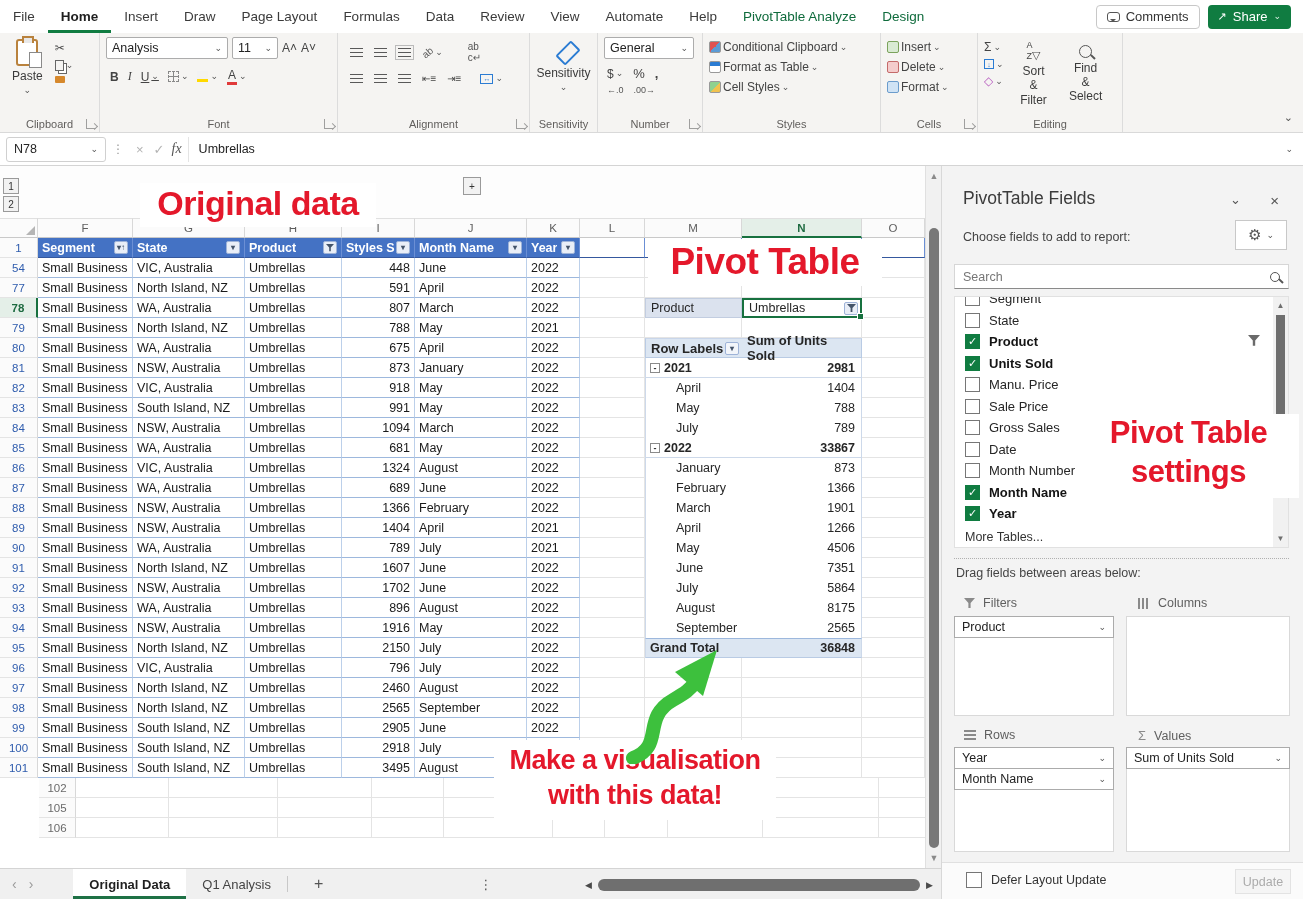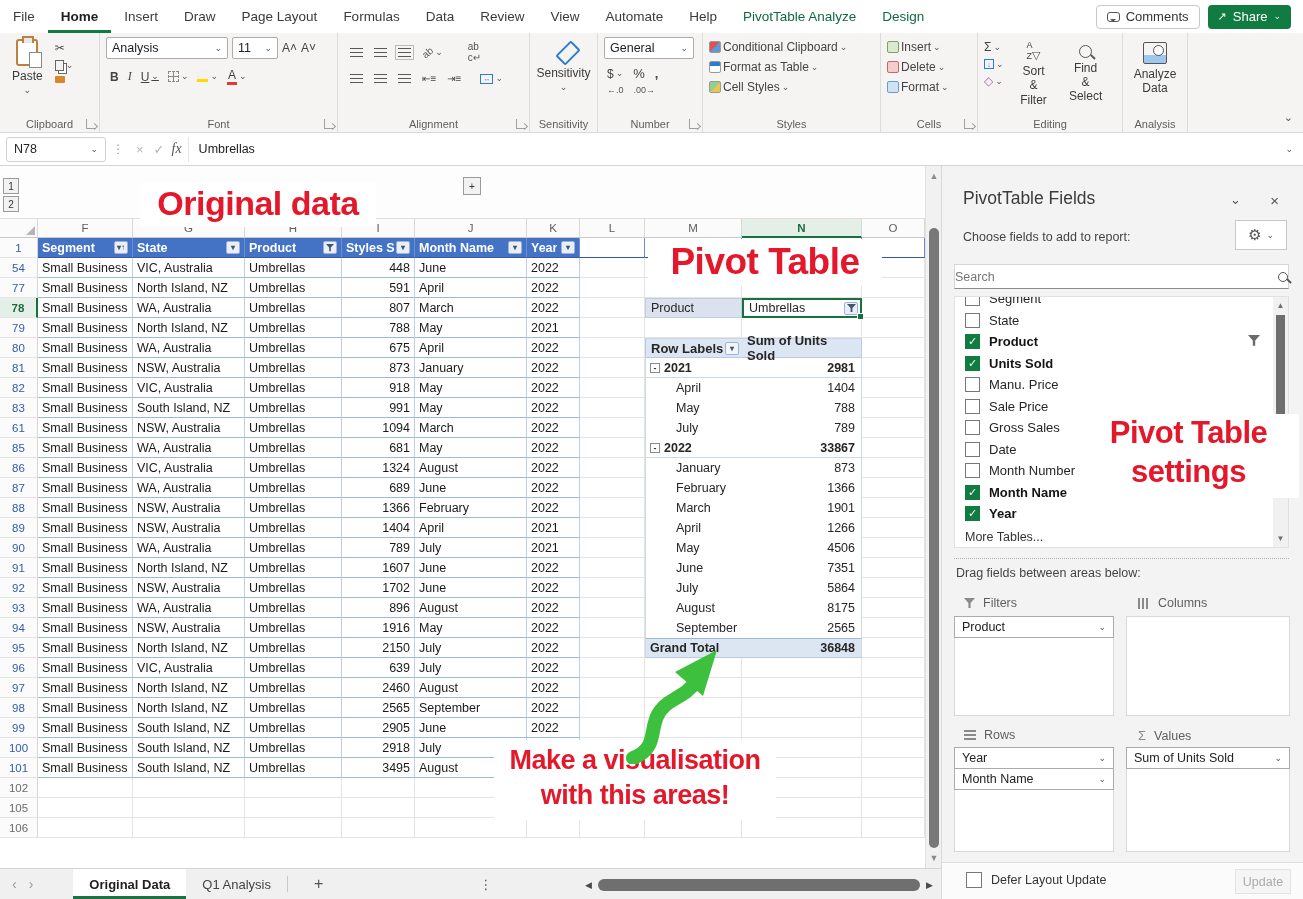--- a/index.html
+++ b/index.html
@@ -53,21 +53,21 @@
   .outline-band{position:absolute;left:0;top:0;width:941px;height:52px;background:#fdfdfd;}
   .obtn{position:absolute;width:16px;height:16px;border:1px solid #9a9a9a;background:#f2f2f2;font-size:10px;color:#333;display:flex;align-items:center;justify-content:center;}
   .colhdr{position:absolute;left:0;top:52px;height:20px;display:flex;}
   .ch-cell{height:20px;background:#fbfbfb;border-right:1px solid #d8d8d8;border-bottom:1px solid #c9c9c9;border-top:1px solid #e0e0e0;color:#5e5e5e;font-size:11.5px;display:flex;align-items:center;justify-content:center;}
   .ch-cell.sel{background:#e4efe8;color:#1e6b41;border-bottom:2px solid #17713f;font-weight:700;}
   .corner{position:relative;}
   .corner::after{content:"";position:absolute;right:2px;bottom:2px;border-left:9px solid transparent;border-bottom:9px solid #b5b5b5;}
   .rows{position:absolute;left:0;top:72px;width:941px;}
   .s-row{display:flex;height:20px;}
   .gut{width:38px;background:#fbfbfb;border-right:1px solid #d8d8d8;border-bottom:1px solid #e4e4e4;display:flex;align-items:center;justify-content:center;font-size:11.5px;color:#2f5cad;}
-  .gut.gray{color:#6a6a6a;}
+  .gut.gray{color:#6a6a6a;margin-left:39px;}
   .gut.sel{background:#e4efe8;border-right:2px solid #17713f;color:#1e6b41;font-weight:700;}
   .cell{height:20px;display:flex;align-items:center;padding:0 4px;font-size:12.5px;color:#1a1a1a;white-space:nowrap;overflow:hidden;}
   .tcell{border-right:1px solid #bcd0ea;border-bottom:1px solid #9db8dd;}
   .ecell{border-right:1px solid #e4e4e4;border-bottom:1px solid #e4e4e4;}
   .num{justify-content:flex-end;}
   .hrow .cell{background:#4472C4;color:#fff;font-weight:700;border-right:1px solid #6b8fd4;border-bottom:1px solid #35589e;position:relative;}
   .fbtn-sq{margin-left:auto;width:14px;height:13px;background:#e9eef7;border:1px solid #9eb3d8;border-radius:2px;display:flex;align-items:center;justify-content:center;color:#44546a;font-size:8px;line-height:1;flex:0 0 auto;}
 
   
   .pivot{position:absolute;left:645px;top:132px;width:217px;}
@@ -111,21 +111,21 @@
   .hscroll{position:absolute;left:585px;top:8px;width:348px;height:15px;display:flex;align-items:center;}
   .hthumb{height:12px;border-radius:6px;background:#6f6f6f;flex:1;margin:0 6px;}
   .harrow{color:#4a4a4a;font-size:9px;}
 
   
   .panel{position:absolute;left:941px;top:166px;width:362px;height:733px;background:#f3f3f3;border-left:1px solid #d8d8d8;}
   .p-title{position:absolute;left:21px;top:22px;font-size:17.5px;color:#3b3b3b;}
   .p-title-ic{position:absolute;top:26px;font-size:13px;color:#555;}
   .p-choose{position:absolute;left:21px;top:64px;font-size:12.5px;color:#444;}
   .gearbtn{position:absolute;right:16px;top:54px;width:52px;height:30px;background:#fff;border:1px solid #c8c8c8;display:flex;align-items:center;justify-content:center;gap:5px;font-size:15px;color:#555;}
-  .searchbox{position:absolute;left:12px;right:14px;top:98px;height:25px;background:#fff;border:1px solid #d6d6d6;border-bottom:1px solid #8a8a8a;display:flex;align-items:center;justify-content:space-between;padding:0 0;font-size:12.5px;color:#767676;}
+  .searchbox{position:absolute;left:12px;right:14px;top:98px;height:25px;background:#fff;border:1px solid #d6d6d6;border-bottom:1px solid #8a8a8a;display:flex;align-items:center;justify-content:space-between;padding:0 8px;font-size:12.5px;color:#767676;}
   .fieldlist{position:absolute;left:12px;right:14px;top:130px;height:252px;background:#fff;border:1px solid #e1e1e1;overflow:hidden;}
   .fitems{margin-top:-9px;}
   .fitem{height:21.5px;display:flex;align-items:center;padding-left:10px;gap:9px;position:relative;}
   .fcb{width:15px;height:15px;border:1px solid #767676;background:#fff;flex:0 0 auto;display:flex;align-items:center;justify-content:center;font-size:11px;color:#fff;}
   .fcb.on{background:#107C41;border-color:#107C41;}
   .flabel{font-size:13px;color:#262626;}
   .fitem.bold .flabel{font-weight:700;color:#141414;}
   .ffunnel{position:absolute;right:28px;top:4px;}
   .flist-scroll{position:absolute;right:0;top:0;width:15px;height:100%;background:#f1f1f1;}
   .flist-thumb{position:absolute;left:3px;top:18px;width:9px;height:112px;background:#6e6e6e;}
@@ -348,27 +348,20 @@
           <span style="text-align:center;line-height:1.2;">Sort &amp; Filter</span>
         </div>
         <div class="bigbtn" style="width:44px;padding-top:4px;">
           <span class="mag" style="width:13px;height:13px;"></span>
           <span style="text-align:center;line-height:1.2;">Find &amp; Select</span>
         </div>
       </div>
       <div class="rgroup-label">Editing</div>
     </div>
 
-    <div class="rgroup" style="width:65px">
-      <div class="bigbtn" style="margin-top:3px">
-        <span class="analyze-icon"></span>
-        <span style="text-align:center;line-height:1.2;">Analyze Data</span>
-      </div>
-      <div class="rgroup-label">Analysis</div>
-    </div>
     <div style="flex:1;position:relative;">
         <span class="collapse-chev">⌄</span>
       </div>
   </div>
 
   <div class="fbar">
     <div class="namebox">
         <span>N78</span>
         <span class="chev">⌄</span>
       </div>
@@ -536,21 +529,21 @@
           <div class="cell tcell" style="width: 97px;">Umbrellas</div>
           <div class="cell tcell num" style="width: 73px;">991</div>
           <div class="cell tcell" style="width: 112px;">May</div>
           <div class="cell tcell" style="width: 53px;">2022</div>
           <div class="cell ecell" style="width: 65px;"></div>
           <div class="cell ecell" style="width: 97px;"></div>
           <div class="cell ecell" style="width: 120px;"></div>
           <div class="cell ecell" style="width: 63px;"></div>
         </div>
         <div class="s-row">
-          <div class="gut">61</div>
+          <div class="gut">84</div>
           <div class="cell tcell" style="width: 95px;">Small Business</div>
           <div class="cell tcell" style="width: 112px;">NSW, Australia</div>
           <div class="cell tcell" style="width: 97px;">Umbrellas</div>
           <div class="cell tcell num" style="width: 73px;">1094</div>
           <div class="cell tcell" style="width: 112px;">March</div>
           <div class="cell tcell" style="width: 53px;">2022</div>
           <div class="cell ecell" style="width: 65px;"></div>
           <div class="cell ecell" style="width: 97px;"></div>
           <div class="cell ecell" style="width: 120px;"></div>
           <div class="cell ecell" style="width: 63px;"></div>
@@ -696,21 +689,21 @@
           <div class="cell ecell" style="width: 65px;"></div>
           <div class="cell ecell" style="width: 97px;"></div>
           <div class="cell ecell" style="width: 120px;"></div>
           <div class="cell ecell" style="width: 63px;"></div>
         </div>
         <div class="s-row">
           <div class="gut">96</div>
           <div class="cell tcell" style="width: 95px;">Small Business</div>
           <div class="cell tcell" style="width: 112px;">VIC, Australia</div>
           <div class="cell tcell" style="width: 97px;">Umbrellas</div>
-          <div class="cell tcell num" style="width: 73px;">639</div>
+          <div class="cell tcell num" style="width: 73px;">796</div>
           <div class="cell tcell" style="width: 112px;">July</div>
           <div class="cell tcell" style="width: 53px;">2022</div>
           <div class="cell ecell" style="width: 65px;"></div>
           <div class="cell ecell" style="width: 97px;"></div>
           <div class="cell ecell" style="width: 120px;"></div>
           <div class="cell ecell" style="width: 63px;"></div>
         </div>
         <div class="s-row">
           <div class="gut">97</div>
           <div class="cell tcell" style="width: 95px;">Small Business</div>
@@ -928,21 +921,21 @@
             <div class="l">
               <span>Grand Total</span>
             </div>
             <div class="r">36848</div>
           </div>
         </div>
     </div>
 
     <div class="ann ann-orig">Original data</div>
     <div class="ann ann-pivot">Pivot Table</div>
-    <div class="ann ann-viz"><span>Make a visualisation</span><br><span>with this areas!</span></div>
+    <div class="ann ann-viz"><span>Make a visualisation</span><br><span>with this data!</span></div>
     <svg width="140" height="120" viewBox="0 0 140 120" style="position:absolute;left:595px;top:478px;z-index:5;">
       <path d="M 38 114 C 70 102 46 74 78 56 C 90 49 96 45 100 38" fill="none" stroke="#3dc03d" stroke-width="14" stroke-linecap="round"></path>
       <polygon points="80,28 122,6 108,52" fill="#3dc03d"></polygon>
     </svg>
 
     <div class="vscroll">
       <span class="varrow" style="top:2px;">▲</span>
       <div class="vthumb"></div>
       <span class="varrow" style="bottom:2px;">▼</span>
     </div>

